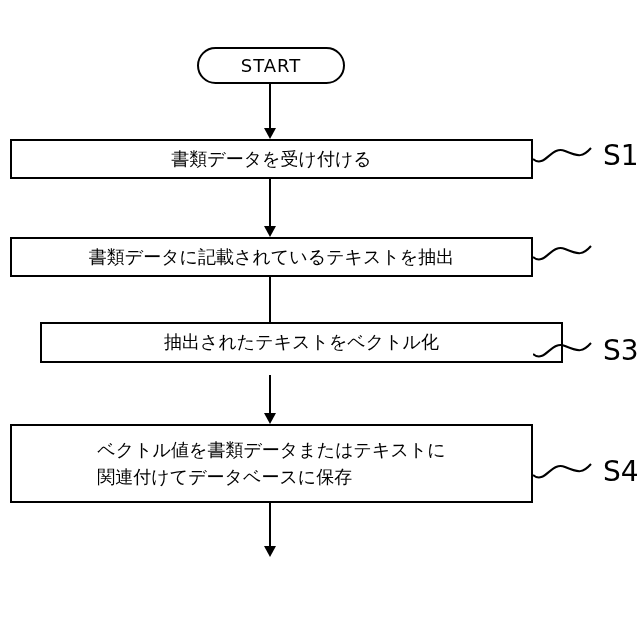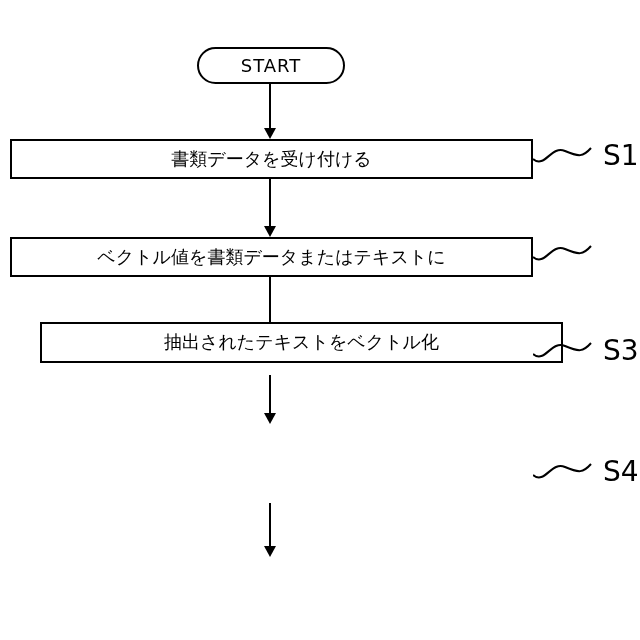--- a/index.html
+++ b/index.html
@@ -105,21 +105,21 @@
     </svg>
     <span class="ref-label">S1</span>
   </div>
 
   <div class="arrow" style="top:179px; height:58px;">
     <div class="shaft"></div>
     <div class="head"></div>
   </div>
 
   <div class="proc-box" style="top:237px; height:40px;">
-    <span>ベクトル値を書類データまたはテキストに</span>
+    <span>書類データに記載されているテキストを抽出</span>
   </div>
   <div class="ref" style="top:238px;gap:48px;">
     <svg width="60" height="28" viewBox="0 0 60 28">
       <path d="M0,18 C12,28 18,4 32,10 S50,16 58,7" fill="none" stroke="#000000" stroke-width="2"></path>
     </svg>
     <span class="ref-label">S2</span>
   </div>
 
   <div class="arrow" style="top:277px; height:57px;">
     <div class="shaft"></div>
@@ -134,20 +134,24 @@
       <path d="M0,18 C12,28 18,4 32,10 S50,16 58,7" fill="none" stroke="#000000" stroke-width="2"></path>
     </svg>
     <span class="ref-label">S3</span>
   </div>
 
   <div class="arrow" style="top:375px; height:49px;">
     <div class="shaft"></div>
     <div class="head"></div>
   </div>
 
+  <div class="proc-box" style="top:424px; height:79px;">
+    <span>ベクトル値を書類データまたはテキストに
+関連付けてデータベースに保存</span>
+  </div>
   <div class="ref" style="top:456px;">
     <svg width="60" height="28" viewBox="0 0 60 28">
       <path d="M0,18 C12,28 18,4 32,10 S50,16 58,7" fill="none" stroke="#000000" stroke-width="2"></path>
     </svg>
     <span class="ref-label">S4</span>
   </div>
 
   <div class="arrow" style="top:503px; height:54px;">
     <div class="shaft"></div>
     <div class="head"></div>

